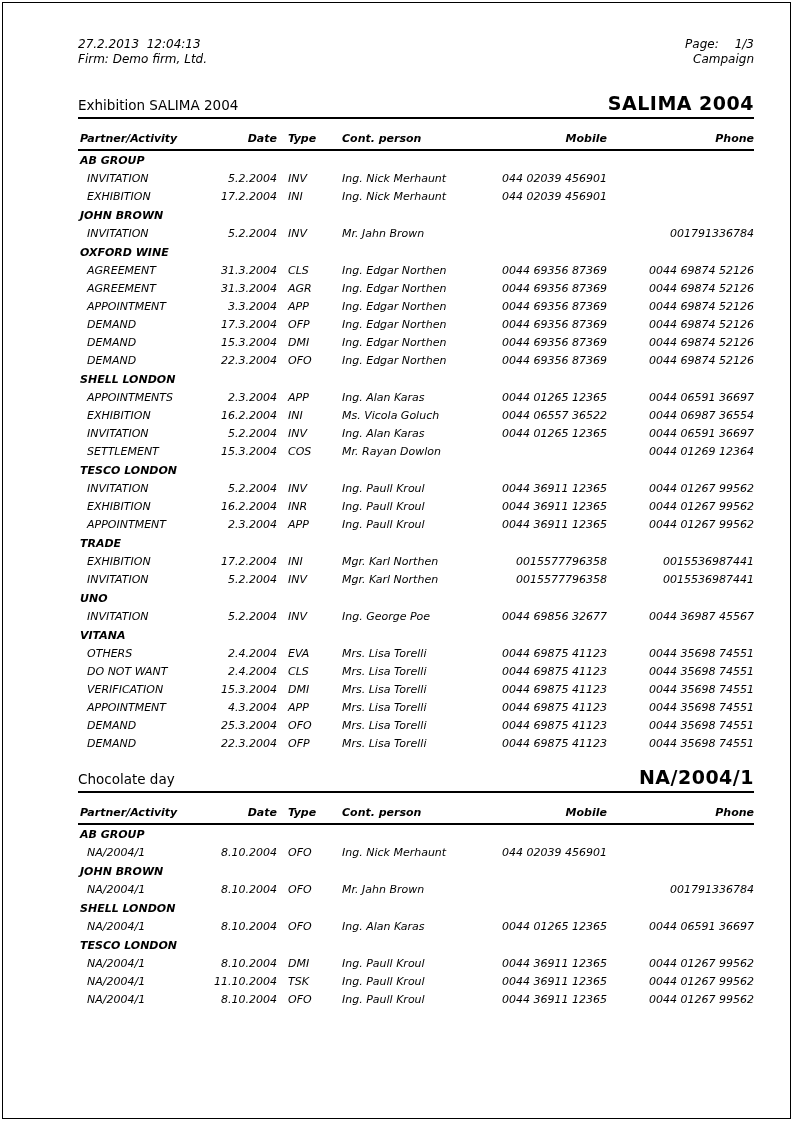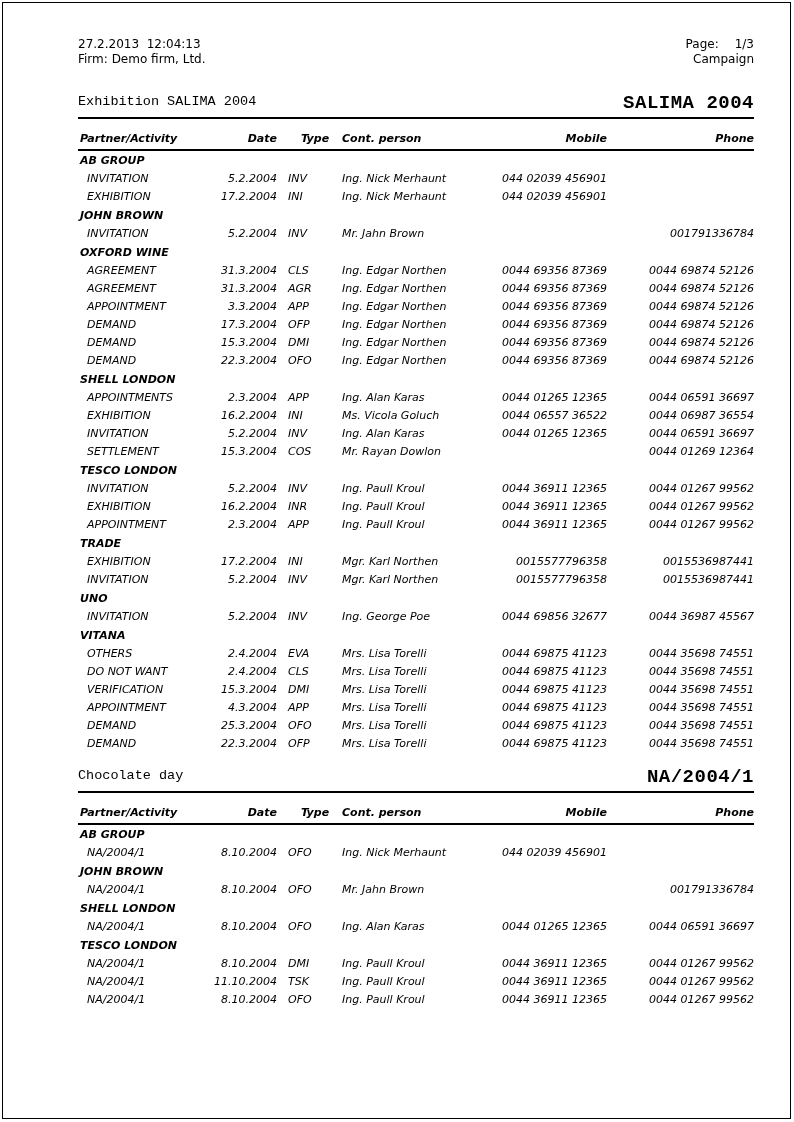--- a/index.html
+++ b/index.html
@@ -22,34 +22,34 @@
     padding: 34px 37px 0 75px;
     overflow: hidden;
   }
   
   .top-header {
     display: flex;
     justify-content: space-between;
     align-items: flex-start;
     font-size: 12px;
     line-height: 15px;
+    font-style: italic;
   }
   .top-left div, .top-right div { white-space: pre; }
   .top-right { text-align: right; }
   .page-num { display: inline-block; margin-left: 16px; }
   
   .report-section { margin-top: 26px; }
   .report-section + .report-section { margin-top: 14px; }
   .section-title-row {
     display: flex;
     justify-content: space-between;
-    align-items: flex-start;
+    align-items: flex-end;
     border-bottom: 2px solid #000;
     padding-bottom: 3px;
-    font-family: Liberation Mono, monospace;
   }
   .section-title { font-size: 13.5px; line-height: 18px; }
   .section-code  { font-size: 19px; font-weight: bold; letter-spacing: 0.5px; line-height: 21px; }
   
   table.report-table {
     margin-top: 11px;
     width: 100%;
     border-collapse: collapse;
     table-layout: fixed;
     font-style: italic;
@@ -64,21 +64,21 @@
   .report-table td {
     font-size: 11px;
     height: 18px;
     line-height: 18px;
     padding: 0;
     white-space: nowrap;
     overflow: hidden;
   }
   th.c-activity { text-align: left; padding-left: 2px; }
   th.c-date     { text-align: right; }
-  th.c-type     { text-align: center; padding-left: 11px; }
+  th.c-type     { text-align: left; padding-left: 11px; }
   th.c-person   { text-align: left; }
   th.c-mobile   { text-align: right; }
   th.c-phone    { text-align: right; }
   tr.group-row td { font-weight: bold; padding-left: 2px; padding-top: 1px; }
   td.c-activity { padding-left: 9px; }
   td.c-date     { text-align: right; }
   td.c-type     { padding-left: 11px; }
   td.c-person   { text-align: left; }
   td.c-mobile   { text-align: right; }
   td.c-phone    { text-align: right; }

